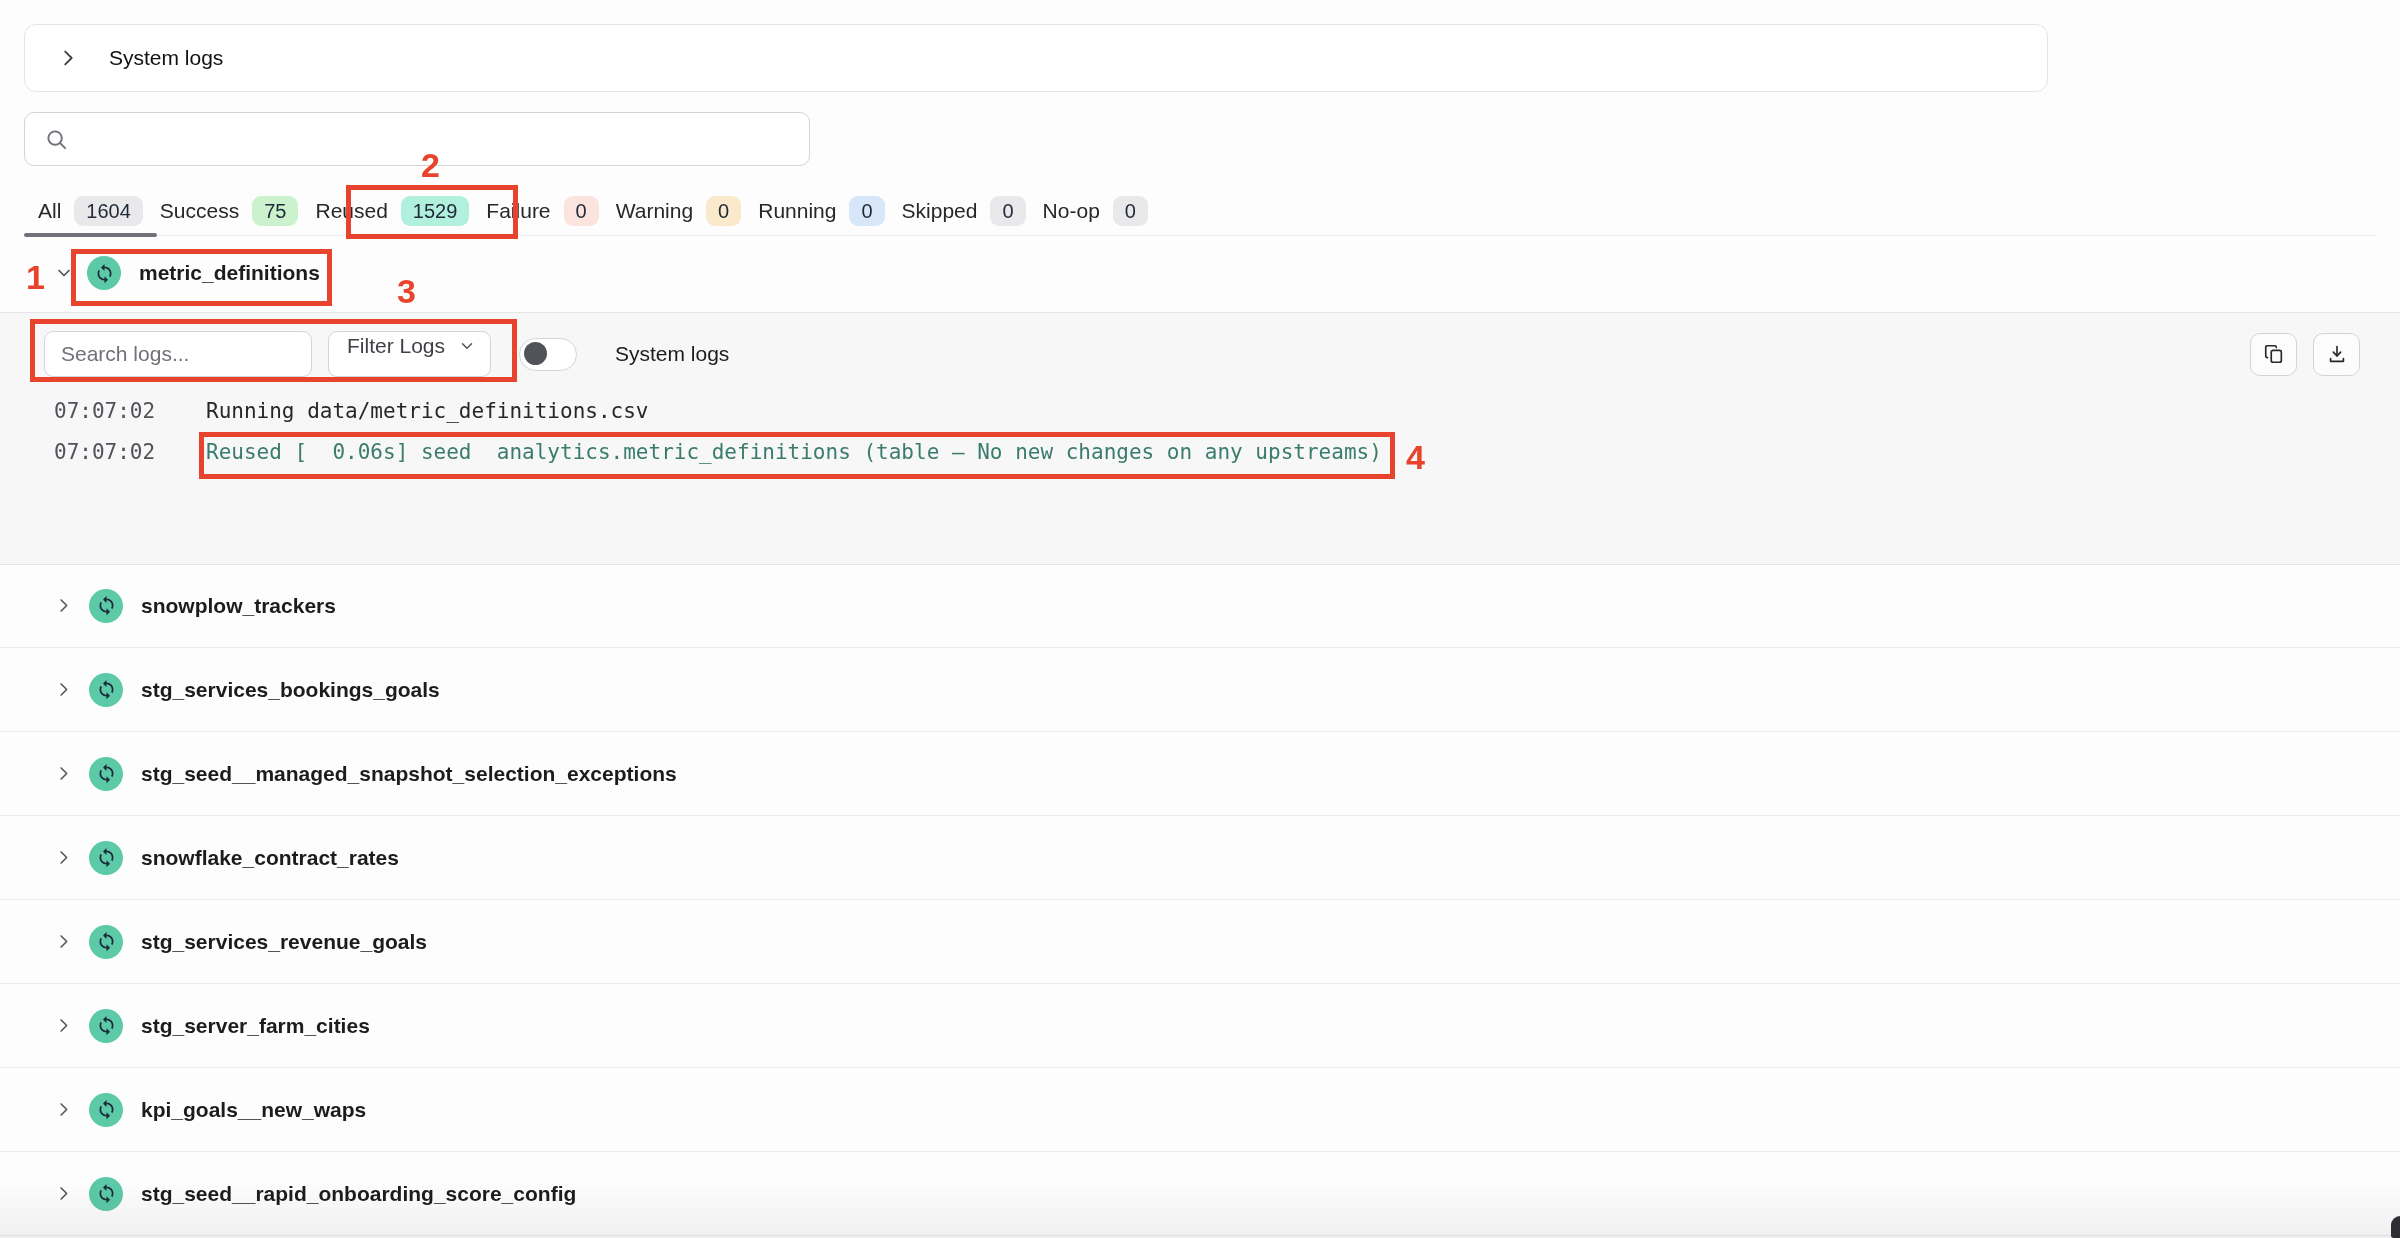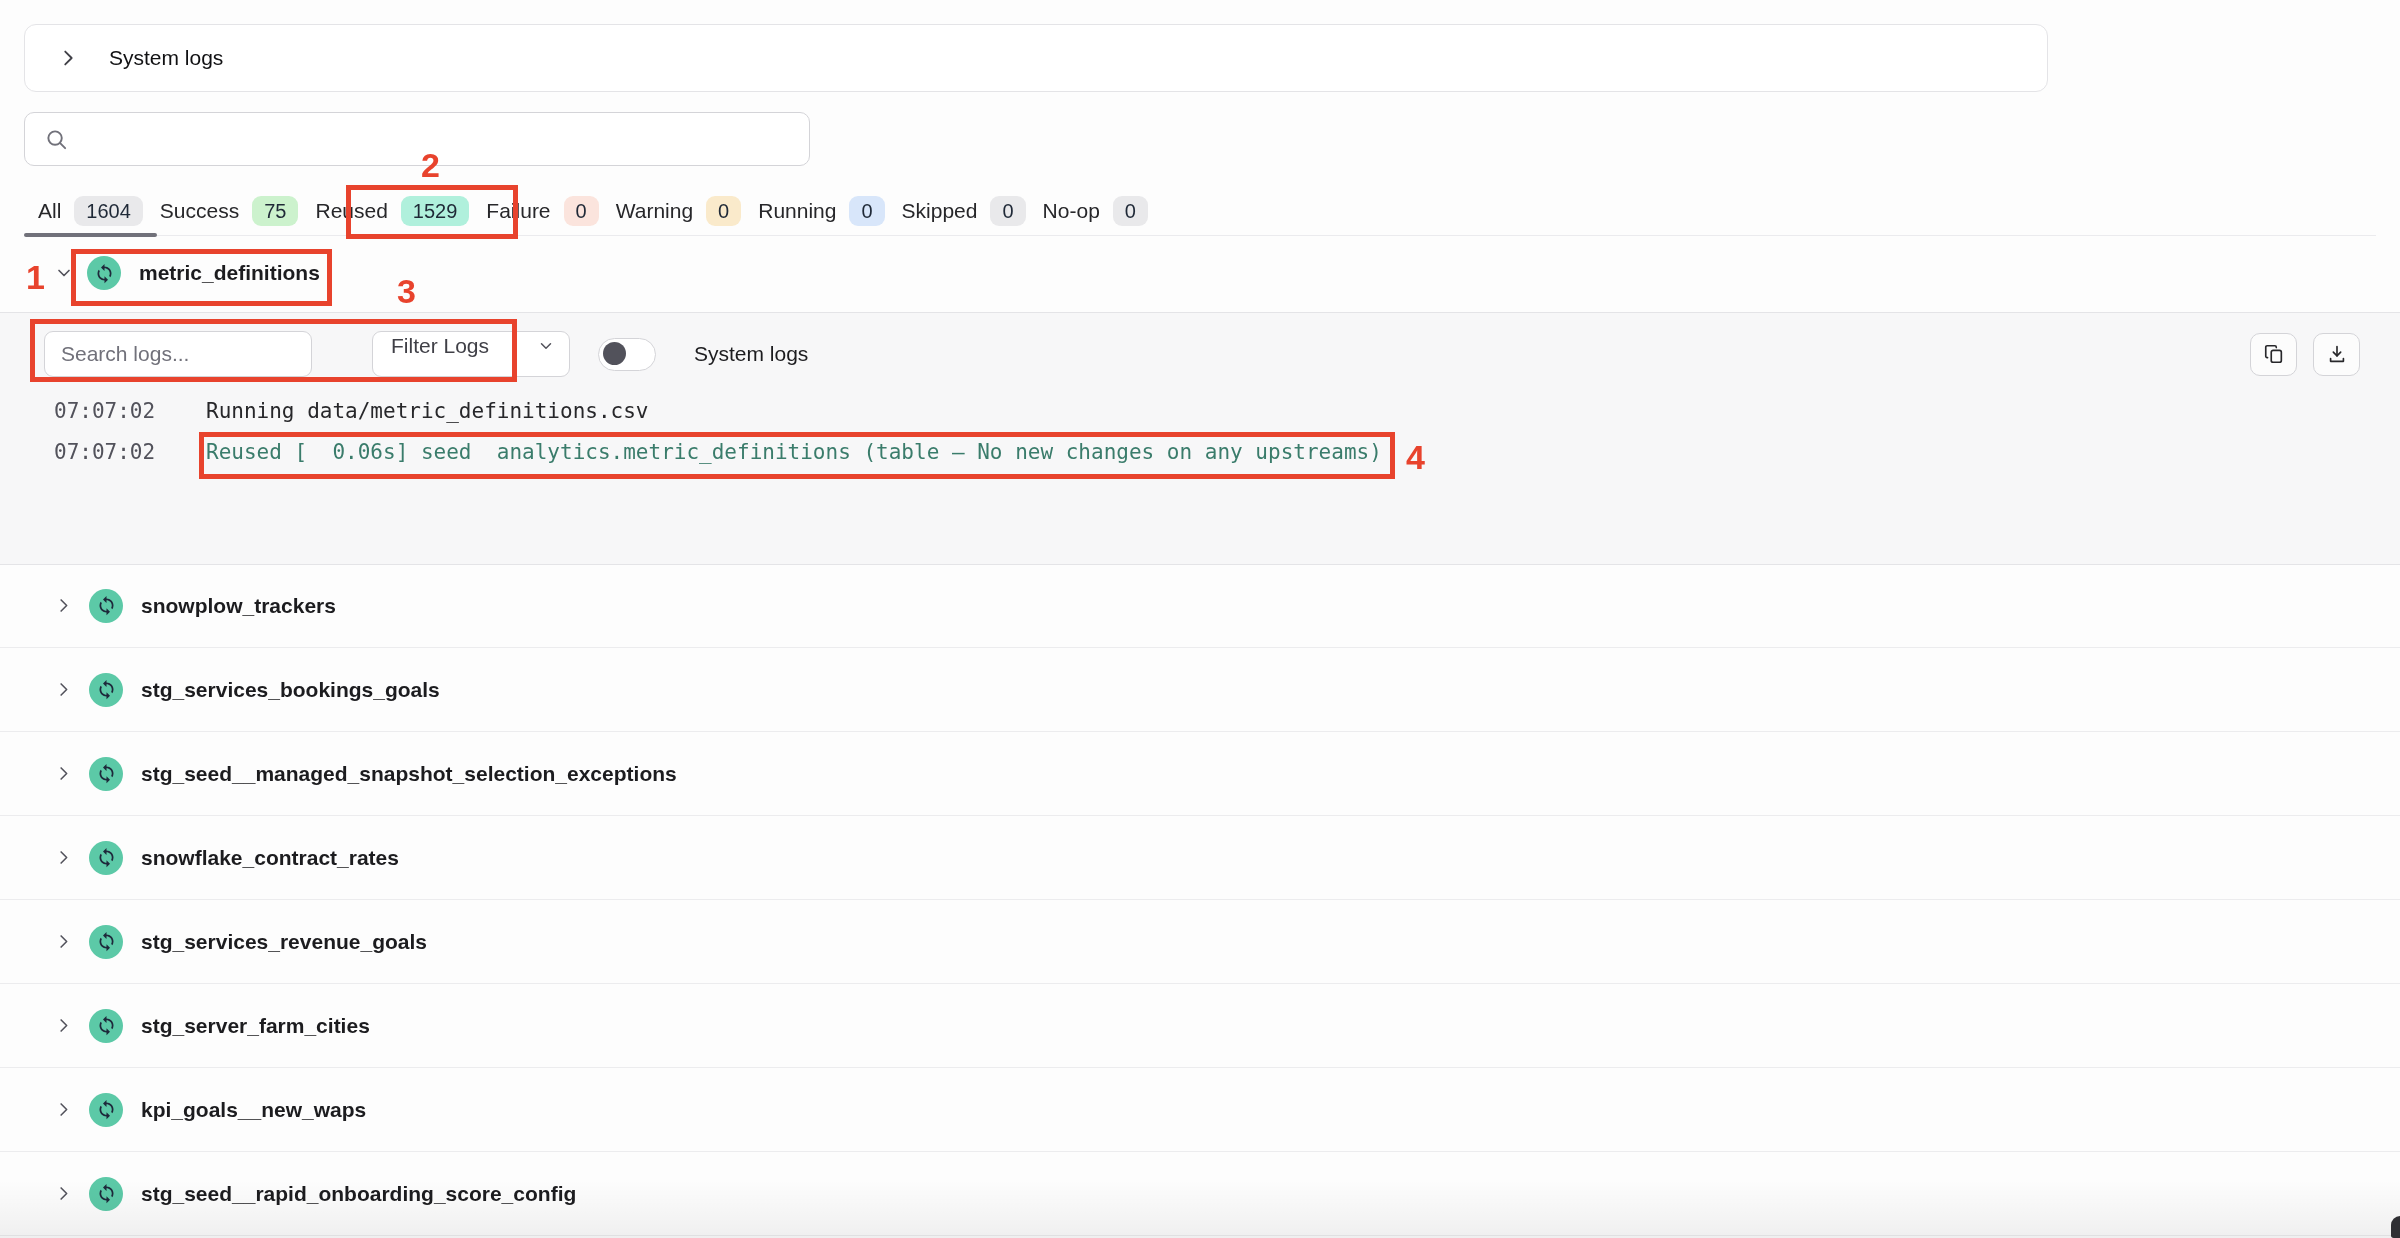--- a/index.html
+++ b/index.html
@@ -71,23 +71,23 @@
     padding:18px 40px 0 44px;
   }
   .log-controls{display:flex;align-items:center;height:46px;gap:16px;}
   .log-search{
     width:268px;height:46px;background:#fff;border:1px solid var(--input-border);
     border-radius:9px;padding:0 16px;font-size:21px;outline:none;
     font-family:"Liberation Sans",sans-serif;color:var(--text-dark);
   }
   .log-search::placeholder{color:var(--text-placeholder);}
   .filter-select{
-    width:198px;height:46px;background:#fff;border:1px solid var(--input-border);
+    width:163px;height:46px;background:#fff;border:1px solid var(--input-border);
     border-radius:9px;display:flex;align-items:center;justify-content:space-between;
-    padding:0 14px 16px 18px;cursor:pointer;margin-left:44px;
+    padding:0 14px 16px 18px;cursor:pointer;
   }
   .filter-label{font-size:21px;color:#3f3f46;}
   .toggle{
     width:58px;height:33px;border:1.5px solid var(--input-border);border-radius:17px;
     background:#fff;position:relative;margin-left:12px;cursor:pointer;flex:0 0 auto;
   }
   .toggle-knob{position:absolute;left:4px;top:3.5px;width:23px;height:23px;border-radius:50%;background:#52525b;}
   .debug-label{font-size:21px;color:#1c1c1f;margin-left:22px;}
   .spacer{flex:1;}
   .icon-btn{

